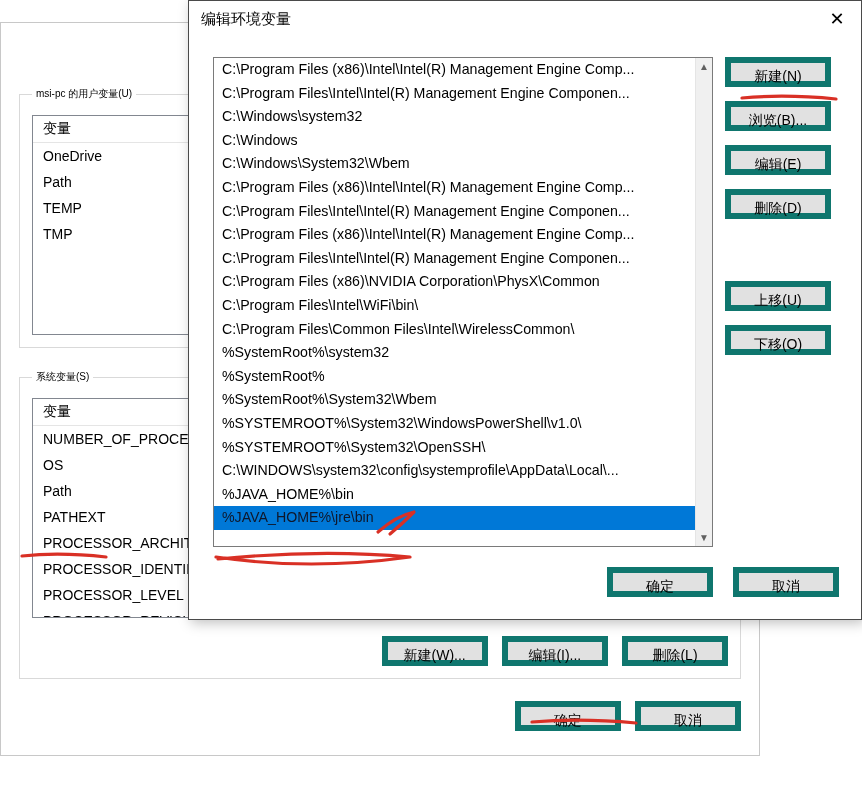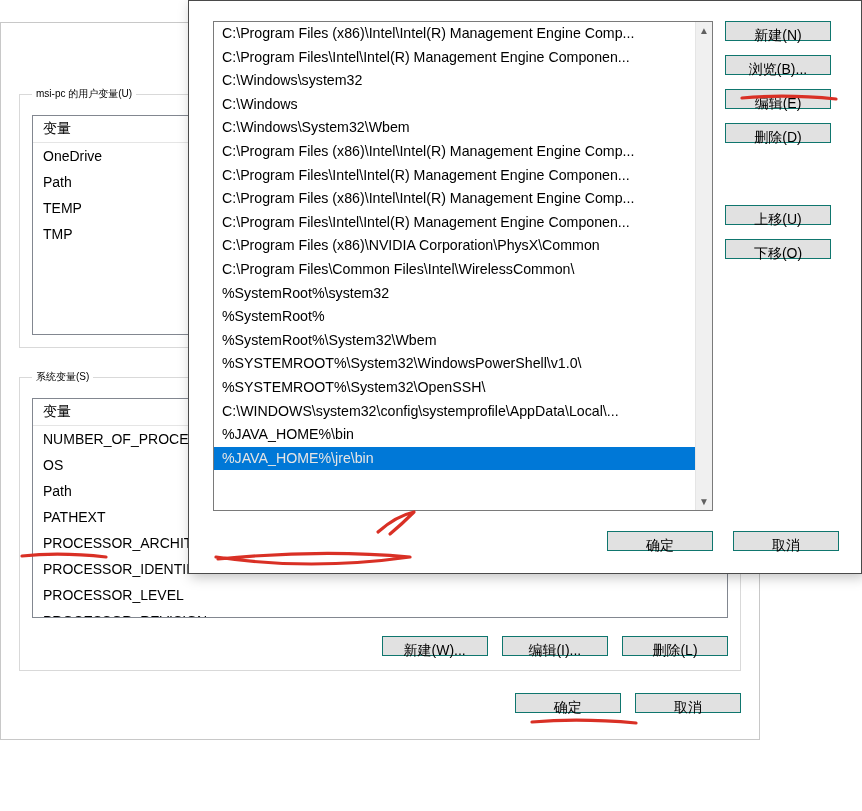--- a/index.html
+++ b/index.html
@@ -44,24 +44,24 @@
       font-size: 14px;
       line-height: 20px;
       white-space: nowrap;
       overflow: hidden;
     }
 
     .btn-row { margin-top: 18px; text-align: right; }
     .win-btn {
       display: inline-block;
       min-width: 106px;
-      height: 20px;
+      height: 30px;
       line-height: 26px;
       background: #e1e1e1;
-      border: 1px solid #0f766e;
+      border: 6px solid #0f766e;
       text-align: center;
       margin-left: 10px;
       font-size: 14px;
       cursor: pointer;
       padding: 0 10px;
     }
 
     
     .front-dialog {
       position: absolute;
@@ -101,21 +101,21 @@
     .path-listbox .items { flex: 1; overflow: hidden; background: #fff; }
     .path-item {
       font-size: 14.2px;
       line-height: 23.6px;
       padding: 0 8px;
       white-space: nowrap;
       overflow: hidden;
       text-overflow: ellipsis;
       cursor: default;
     }
-    .path-item.selected { background: #0078d7; color: #e5e5e5; }
+    .path-item.selected { background: #0078d7; color: #0f172a; }
 
     .vscroll {
       width: 17px;
       background: #f0f0f0;
       position: relative;
       border-left: 1px solid #e5e5e5;
     }
     .vscroll .arrow {
       width: 100%; height: 17px;
       display: flex; align-items: center; justify-content: center;
@@ -179,34 +179,39 @@
     </fieldset>
 
     <div class="btn-row" style="margin-top:22px;">
       <span class="win-btn">确定</span>
       <span class="win-btn">取消</span>
     </div>
   </div>
 </div>
 
 <div class="front-dialog">
+  <div class="titlebar">
+    <span class="title">编辑环境变量</span>
+    <span class="close">✕</span>
+  </div>
 
   <div class="front-body">
     <div class="path-listbox">
       <div class="items" id="path-items">
           <div class="path-item">C:\Program Files (x86)\Intel\Intel(R) Management Engine Comp...</div>
           <div class="path-item">C:\Program Files\Intel\Intel(R) Management Engine Componen...</div>
           <div class="path-item">C:\Windows\system32</div>
           <div class="path-item">C:\Windows</div>
           <div class="path-item">C:\Windows\System32\Wbem</div>
           <div class="path-item">C:\Program Files (x86)\Intel\Intel(R) Management Engine Comp...</div>
           <div class="path-item">C:\Program Files\Intel\Intel(R) Management Engine Componen...</div>
           <div class="path-item">C:\Program Files (x86)\Intel\Intel(R) Management Engine Comp...</div>
           <div class="path-item">C:\Program Files\Intel\Intel(R) Management Engine Componen...</div>
           <div class="path-item">C:\Program Files (x86)\NVIDIA Corporation\PhysX\Common</div>
+          <div class="path-item">C:\Program Files\Intel\WiFi\bin\</div>
           <div class="path-item">C:\Program Files\Common Files\Intel\WirelessCommon\</div>
           <div class="path-item">%SystemRoot%\system32</div>
           <div class="path-item">%SystemRoot%</div>
           <div class="path-item">%SystemRoot%\System32\Wbem</div>
           <div class="path-item">%SYSTEMROOT%\System32\WindowsPowerShell\v1.0\</div>
           <div class="path-item">%SYSTEMROOT%\System32\OpenSSH\</div>
           <div class="path-item">C:\WINDOWS\system32\config\systemprofile\AppData\Local\...</div>
           <div class="path-item">%JAVA_HOME%\bin</div>
           <div class="path-item selected">%JAVA_HOME%\jre\bin</div>
         </div>

